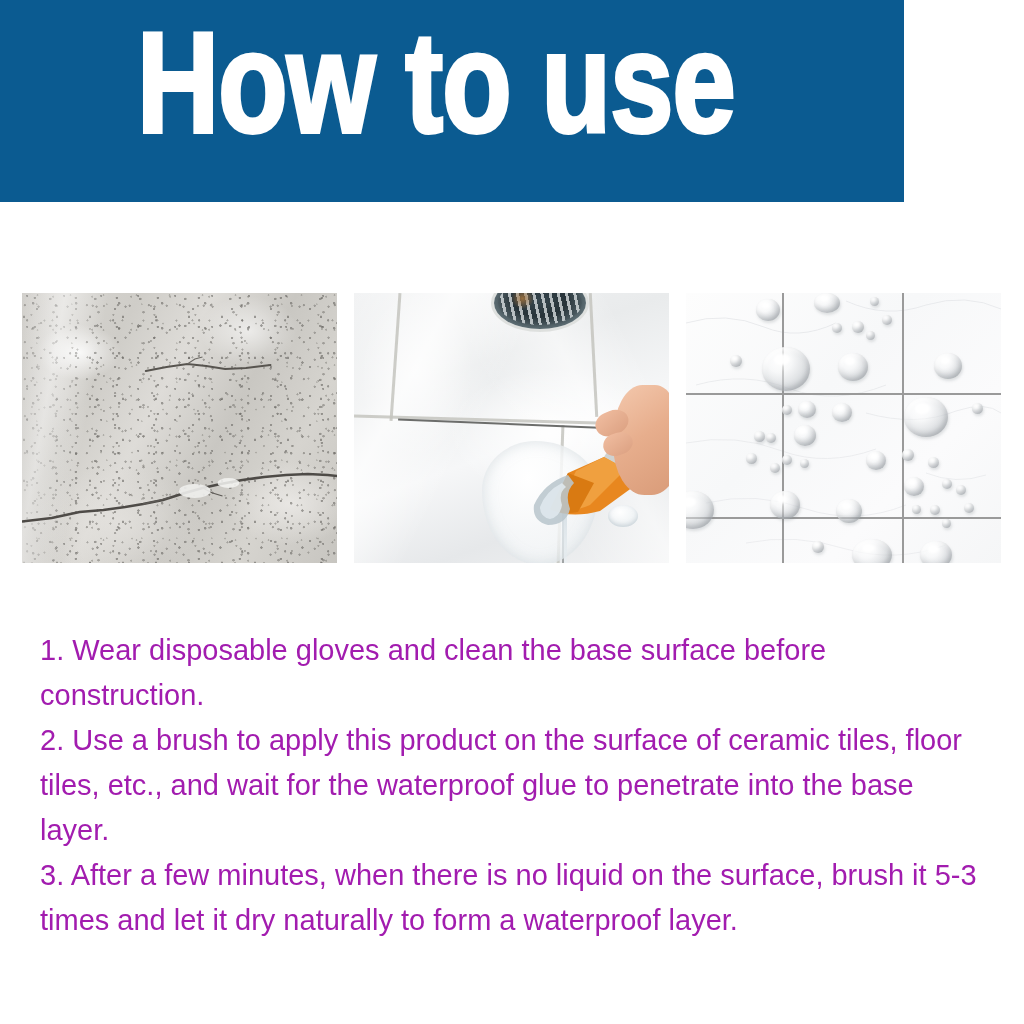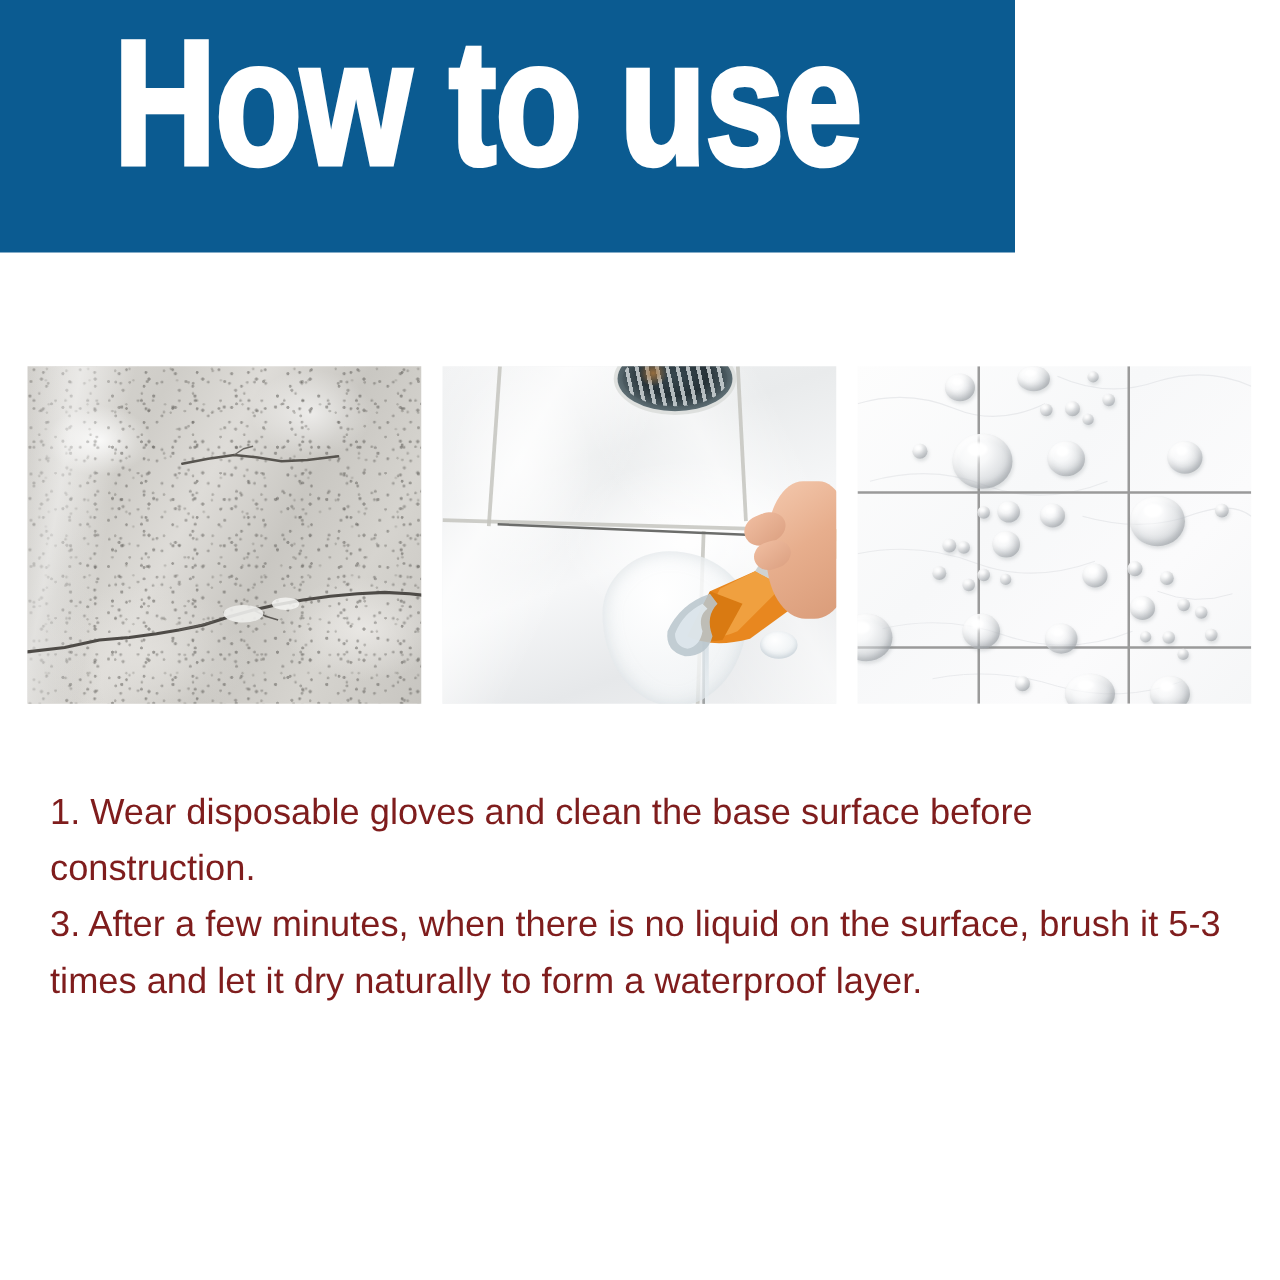--- a/index.html
+++ b/index.html
@@ -14,21 +14,21 @@
     overflow: hidden;
     font-family: "Liberation Sans", "DejaVu Sans", sans-serif;
     position: relative;
   }
 
   
   .header-banner {
     position: absolute;
     left: 0;
     top: 0;
-    width: 812px;
+    width: 904px;
     height: 202px;
     background: #0b5b91;
     overflow: hidden;
   }
   .header-title {
     position: absolute;
     left: 0;
     right: 0;
     top: 12px;
     text-align: center;
@@ -269,21 +269,21 @@
     background: rgba(255,255,255,.92);
     filter: blur(1px);
   }
 
   
   .instructions {
     position: absolute;
     left: 40px;
     top: 628px;
     width: 950px;
-    color: #7f1d1d;
+    color: #a21caf;
     font-family: "Liberation Sans Narrow", "Liberation Sans", sans-serif;
     font-size: 29px;
     line-height: 45px;
     letter-spacing: 0px;
   }
   .instructions p {
     margin: 0;
   }
 </style>
 </head>
@@ -404,14 +404,15 @@
     <div class="drop" style="left:84px;  top:198px; width:30px; height:28px;"></div>
     <div class="drop" style="left:150px; top:206px; width:26px; height:24px;"></div>
     <div class="drop" style="left:126px; top:248px; width:12px; height:12px;"></div>
     <div class="drop" style="left:166px; top:246px; width:40px; height:32px;"></div>
     <div class="drop" style="left:234px; top:248px; width:32px; height:28px;"></div>
   </div>
 </div>
 
 <div class="instructions">
   <p>1. Wear disposable gloves and clean the base surface before construction.</p>
+  <p>2. Use a brush to apply this product on the surface of ceramic tiles, floor tiles, etc., and wait for the waterproof glue to penetrate into the base layer.</p>
   <p>3. After a few minutes, when there is no liquid on the surface, brush it 5-3 times and let it dry naturally to form a waterproof layer.</p>
 </div>
 
 </body></html>

